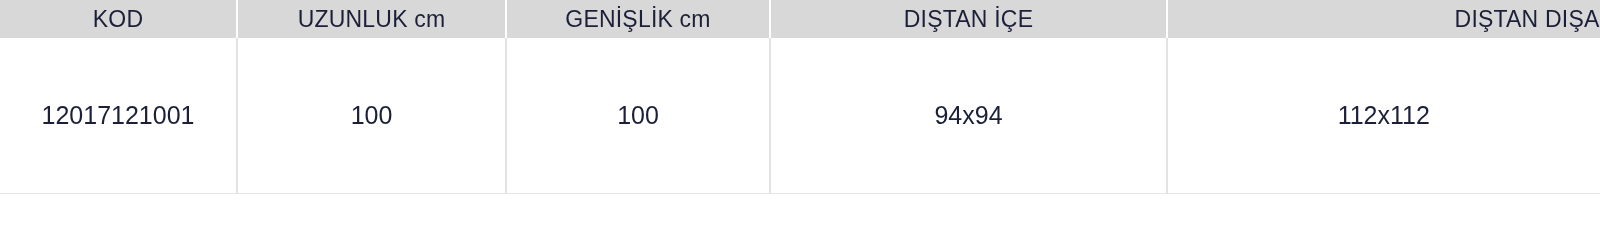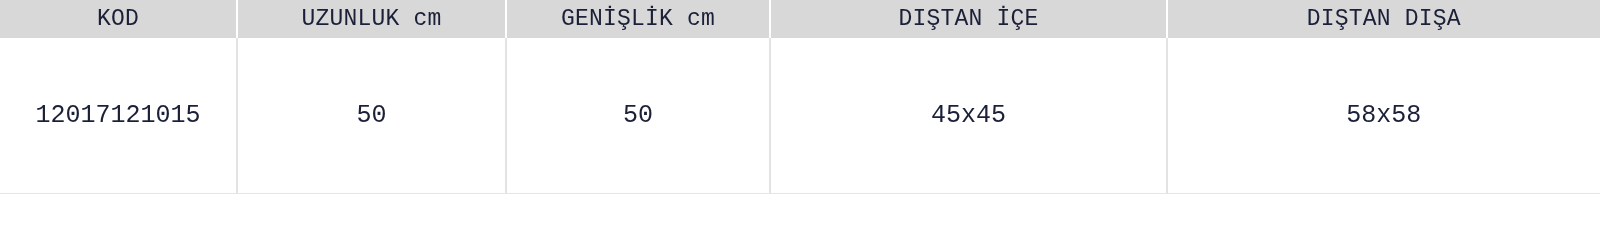--- a/index.html
+++ b/index.html
@@ -13,21 +13,20 @@
     overflow: hidden;
     font-family: "Liberation Sans", sans-serif;
   }
 
   #spec-table {
     width: 1600px;
     height: 194px;
     border-collapse: collapse;
     table-layout: fixed;
     background: #ef4444;
-    font-family: Liberation Mono, monospace;
   }
 
   #spec-table col.c-kod      { width: 237px; }
   #spec-table col.c-uzunluk  { width: 269px; }
   #spec-table col.c-genislik { width: 264px; }
   #spec-table col.c-icten    { width: 397px; }
   #spec-table col.c-distan   { width: 433px; }
 
   #spec-table thead th {
     height: 38px;
@@ -37,20 +36,21 @@
     font-weight: normal;
     text-align: center;
     vertical-align: middle;
     padding: 0;
     border-right: 2px solid #ffffff;
     letter-spacing: 0.2px;
     white-space: nowrap;
   }
   #spec-table thead th:last-child {
     border-right: 1px solid #e6e6e6;
+    text-align: right;
   }
 
   #spec-table tbody td {
     height: 39px;
     background: #ffffff;
     color: #1b2038;
     font-size: 25px;
     font-weight: normal;
     text-align: center;
     vertical-align: middle;
@@ -81,20 +81,20 @@
     <tr>
       <th>KOD</th>
       <th>UZUNLUK cm</th>
       <th>GENİŞLİK cm</th>
       <th>DIŞTAN İÇE</th>
       <th>DIŞTAN DIŞA</th>
     </tr>
   </thead>
   <tbody>
     <tr>
-      <td>12017121015</td>
-      <td>50</td>
-      <td>50</td>
-      <td>45x45</td>
-      <td>58x58</td>
+      <td>12017121001</td>
+      <td>100</td>
+      <td>100</td>
+      <td>94x94</td>
+      <td>112x112</td>
     </tr>
   </tbody>
 </table>
 
 </body></html>

